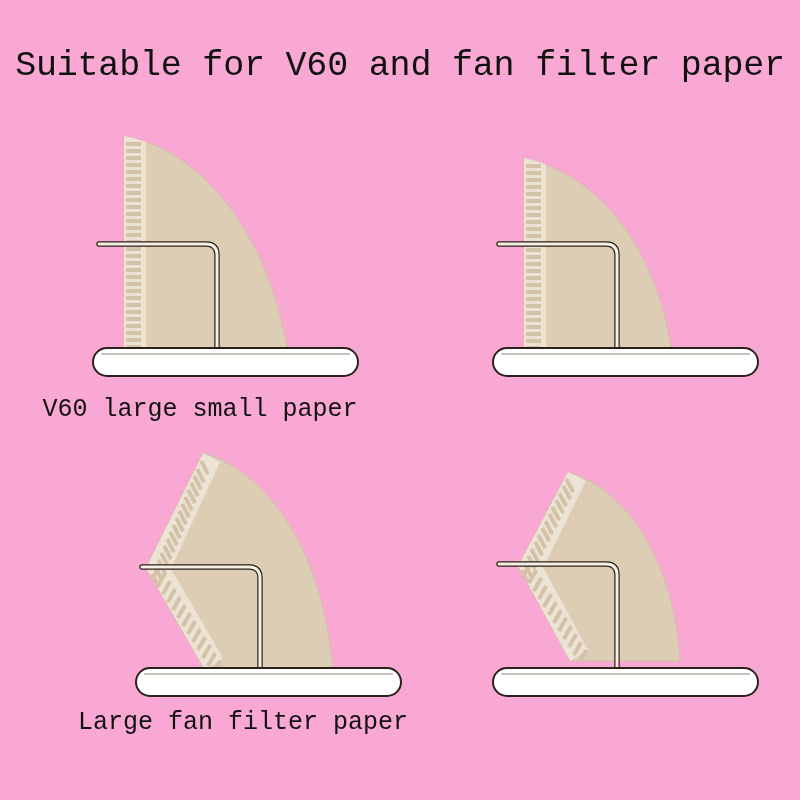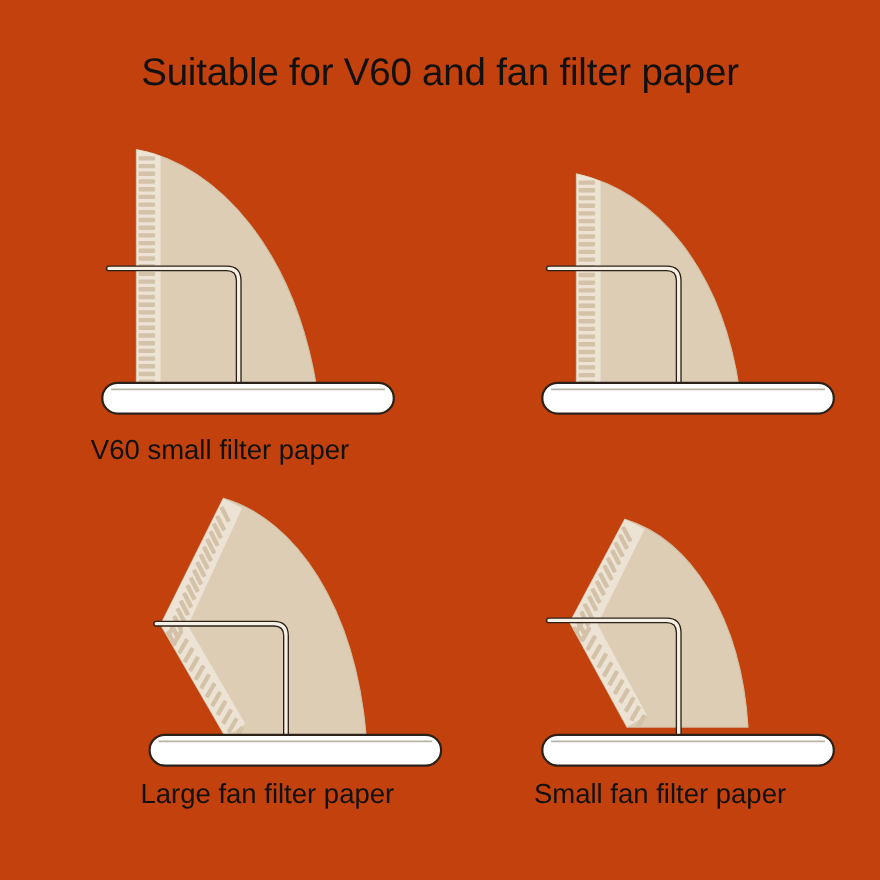--- a/index.html
+++ b/index.html
@@ -12,21 +12,22 @@
     height: 800px;
     font-family: "Liberation Sans", sans-serif;
     color: #1a1a1a;
     overflow: hidden;
     position: relative;
   }
   #page {
     position: relative;
     width: 800px;
     height: 800px;
-    background: #c2410c;
+    background: #f9a8d4;
+    font-family: Liberation Mono, monospace;
   }
   .title {
     position: absolute;
     left: 0;
     top: 46px;
     width: 800px;
     text-align: center;
     font-size: 35px;
     font-weight: 400;
     letter-spacing: -0.2px;
@@ -114,21 +115,21 @@
         <rect x="126" y="228" width="15" height="4" rx="1"></rect>
         <rect x="126" y="235" width="15" height="4" rx="1"></rect>
       </g>
 
       <path d="M99 134 L206 134 Q217 134 217 145 L217 243" fill="none" stroke="#2b2118" stroke-width="5.4" stroke-linecap="round" stroke-linejoin="round"></path>
       <path d="M99 134 L206 134 Q217 134 217 145 L217 243" fill="none" stroke="#f6f0e4" stroke-width="3.0" stroke-linecap="round" stroke-linejoin="round"></path>
 
       <rect x="93" y="238" width="265" height="28" rx="14" ry="14" fill="#ffffff" stroke="#2b2118" stroke-width="2"></rect>
       <path d="M101 244 L350 244" stroke="#b9b2a6" stroke-width="1.6" fill="none"></path>
     </svg>
-    <div class="caption">V60 small filter paper</div>
+    <div class="caption">V60 large small paper</div>
   </div>
 
   <div class="cell cell-tr">
     <svg viewBox="0 0 400 290">
       <defs>
         <clipPath id="clipB">
             <path d="M124 48 C 196 64, 256 134, 272 243 L124 243 Z"></path>
           </clipPath>
       </defs>
       <path d="M124 48 C 196 64, 256 134, 272 243 L124 243 Z" fill="#ddcdb4" stroke="#d2c1a7" stroke-width="1"></path>
@@ -270,16 +271,15 @@
         <rect x="0" y="0" width="15" height="4" rx="1" transform="translate(162,198) rotate(-60)"></rect>
         <rect x="0" y="0" width="15" height="4" rx="1" transform="translate(167,206) rotate(-60)"></rect>
         <rect x="0" y="0" width="15" height="4" rx="1" transform="translate(172,214) rotate(-60)"></rect>
         <rect x="0" y="0" width="15" height="4" rx="1" transform="translate(177,222) rotate(-60)"></rect>
       </g>
       <path d="M99 124 L206 124 Q217 124 217 135 L217 233" fill="none" stroke="#2b2118" stroke-width="5.4" stroke-linecap="round" stroke-linejoin="round"></path>
       <path d="M99 124 L206 124 Q217 124 217 135 L217 233" fill="none" stroke="#f6f0e4" stroke-width="3.0" stroke-linecap="round" stroke-linejoin="round"></path>
       <rect x="93" y="228" width="265" height="28" rx="14" ry="14" fill="#ffffff" stroke="#2b2118" stroke-width="2"></rect>
       <path d="M101 234 L350 234" stroke="#b9b2a6" stroke-width="1.6" fill="none"></path>
     </svg>
-    <div class="caption">Small fan filter paper</div>
   </div>
 
 </div>
 
 </body></html>

